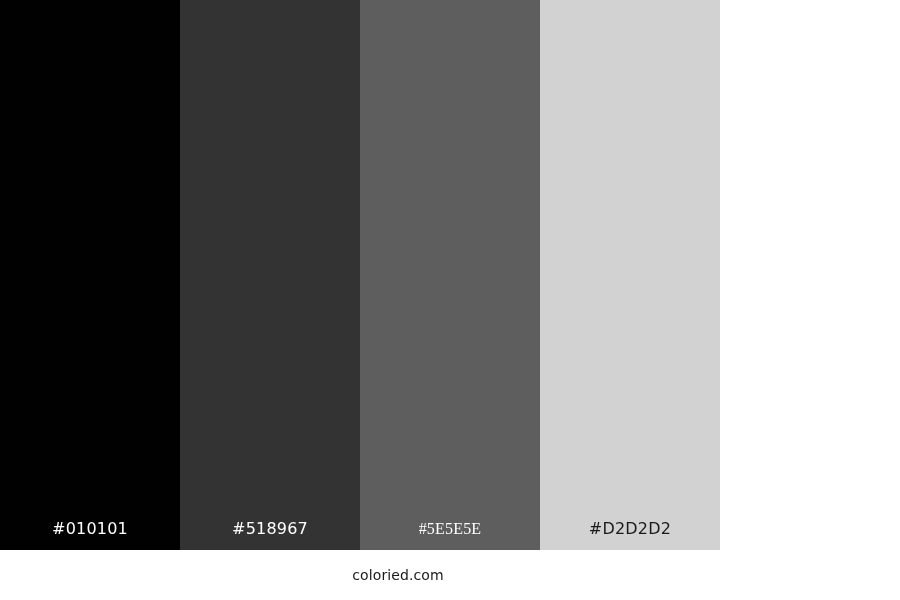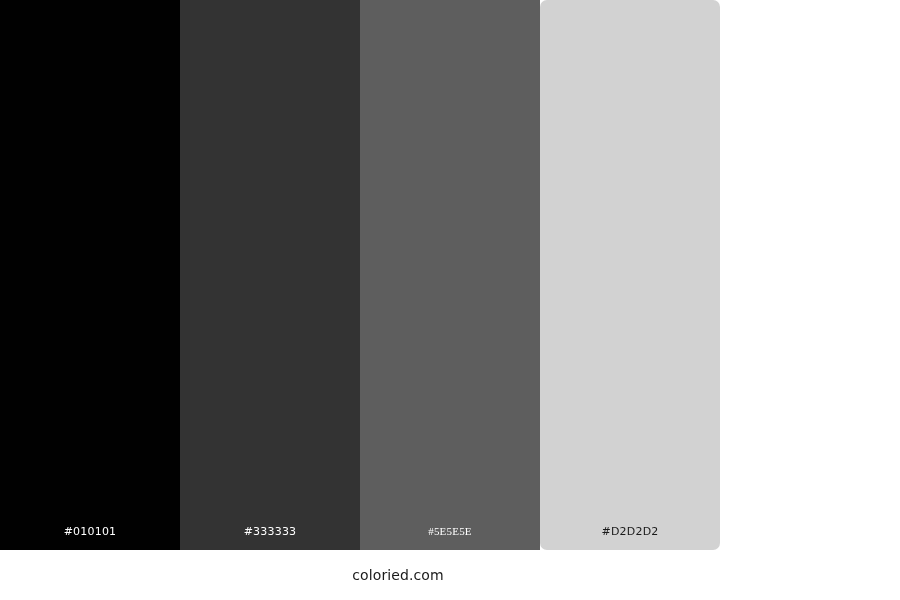--- a/index.html
+++ b/index.html
@@ -33,21 +33,21 @@
     position: relative;
     box-sizing: border-box;
     flex: 0 0 180px;
   }
   .swatch-label {
     position: absolute;
     left: 0;
     right: 0;
     bottom: 13px;
     text-align: center;
-    font-size: 11px;
+    font-size: 16px;
     line-height: 1;
     letter-spacing: 0.2px;
     font-family: "DejaVu Sans", "Liberation Sans", sans-serif;
     white-space: nowrap;
   }
   .footer {
     width: 796px;
     height: 50px;
     display: flex;
     align-items: center;
@@ -67,28 +67,28 @@
 
 <div class="palette-page">
 
   <div class="swatch-strip">
 
     <div class="swatch" id="sw0" style="background-color: rgb(1, 1, 1);">
       <span class="swatch-label" style="color: rgb(255, 255, 255);">#010101</span>
     </div>
 
     <div class="swatch" id="sw1" style="background-color: rgb(51, 51, 51);">
-      <span class="swatch-label" style="color: rgb(255, 255, 255);">#333333</span>
+      <span class="swatch-label" style="color: rgb(255, 255, 255);">#518967</span>
     </div>
 
     <div class="swatch" id="sw2" style="background-color: rgb(94, 94, 94);">
       <span class="swatch-label" style="color: rgb(255, 255, 255); font-family: Liberation Serif, serif;">#5E5E5E</span>
     </div>
 
-    <div class="swatch" id="sw3" style="background-color: rgb(210, 210, 210); border-radius: 7px;">
+    <div class="swatch" id="sw3" style="background-color: rgb(210, 210, 210);">
       <span class="swatch-label" style="color: rgb(26, 26, 26);">#D2D2D2</span>
     </div>
 
 
   </div>
 
   <div class="footer">
     <span class="footer-text">coloried.com</span>
   </div>
 

